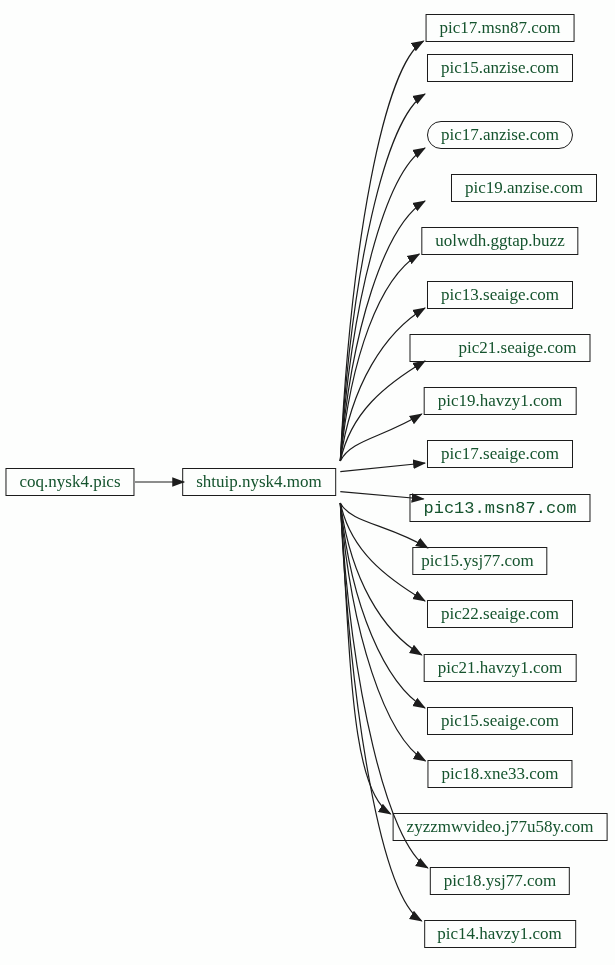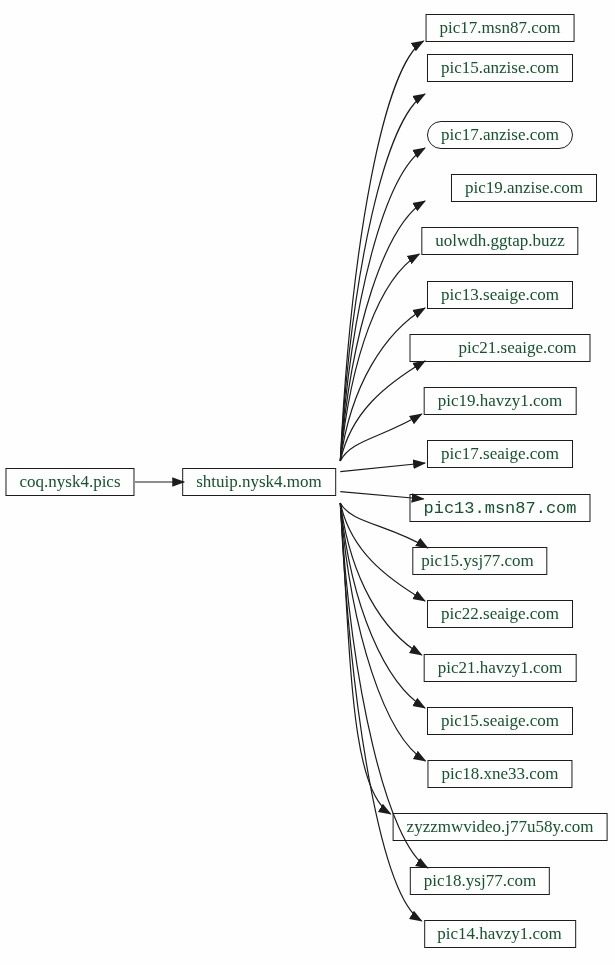--- a/index.html
+++ b/index.html
@@ -58,21 +58,21 @@
       <div class="node" style="left: 500px; top: 348px; padding-left: 48px;">pic21.seaige.com</div>
       <div class="node" style="left: 500px; top: 401px;">pic19.havzy1.com</div>
       <div class="node" style="left: 500px; top: 454px;">pic17.seaige.com</div>
       <div class="node" style="left: 500px; top: 508px; font-family: Liberation Mono, monospace;">pic13.msn87.com</div>
       <div class="node" style="left: 480px; top: 561px; padding-left: 8px;">pic15.ysj77.com</div>
       <div class="node" style="left: 500px; top: 614px;">pic22.seaige.com</div>
       <div class="node" style="left: 500px; top: 668px;">pic21.havzy1.com</div>
       <div class="node" style="left: 500px; top: 721px;">pic15.seaige.com</div>
       <div class="node" style="left: 500px; top: 774px;">pic18.xne33.com</div>
       <div class="node" style="left: 500px; top: 827px;">zyzzmwvideo.j77u58y.com</div>
-      <div class="node" style="left: 480px; top: 881px;">pic18.ysj77.com</div>
+      <div class="node" style="left: 500px; top: 881px;">pic18.ysj77.com</div>
       <div class="node" style="left: 500px; top: 934px; padding-left: 12px;">pic14.havzy1.com</div>
     </div>
   <svg class="edges-layer" width="615" height="965" viewBox="0 0 615 965">
     <defs>
       <marker id="arrow" viewBox="0 0 12 10" refX="11" refY="5" markerWidth="13" markerHeight="11" orient="auto" markerUnits="userSpaceOnUse">
         <path d="M0,0.6 L12,5 L0,9.4 z" fill="#1c1c1c"></path>
       </marker>
     </defs>
     <g id="edge-group">
         <path class="edge" d="M 135.0234375,482 L 184.1875,482" marker-end="url(#arrow)"></path>

